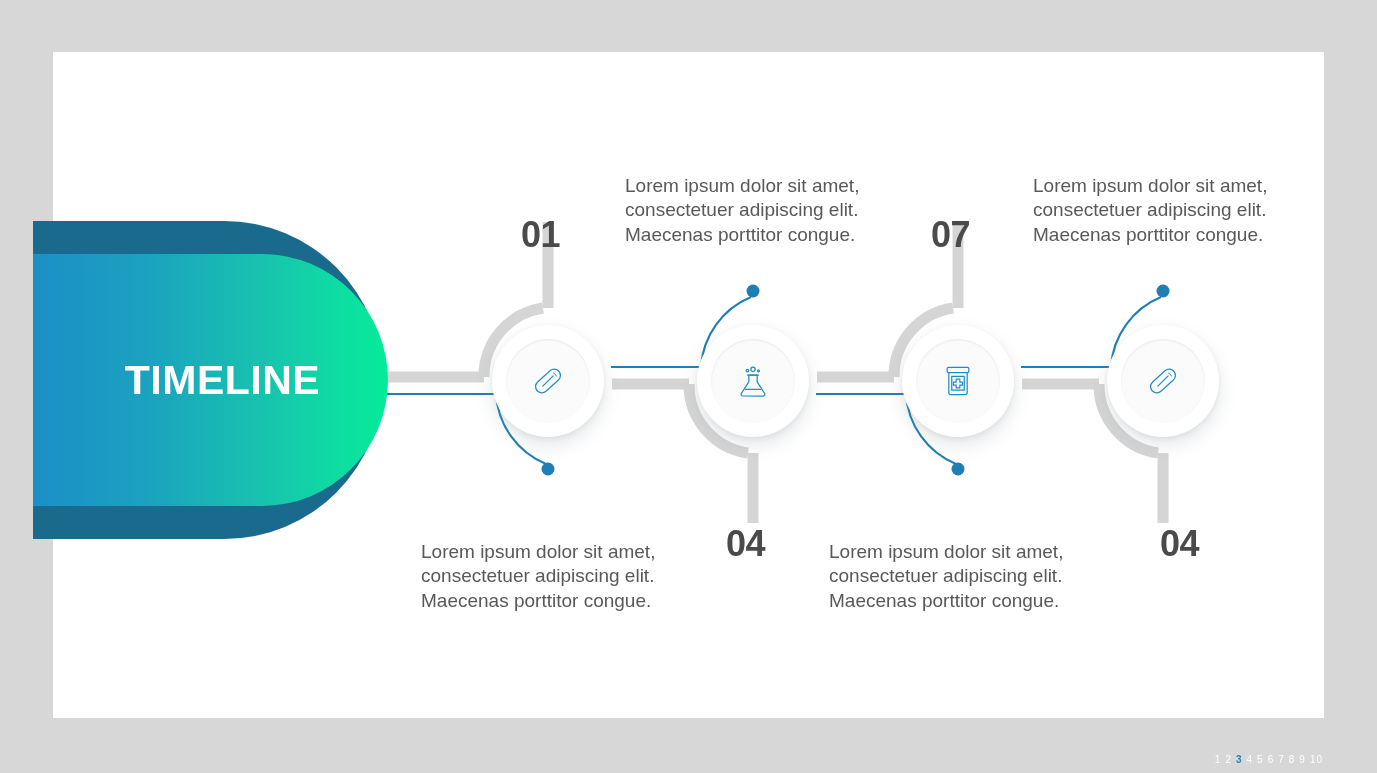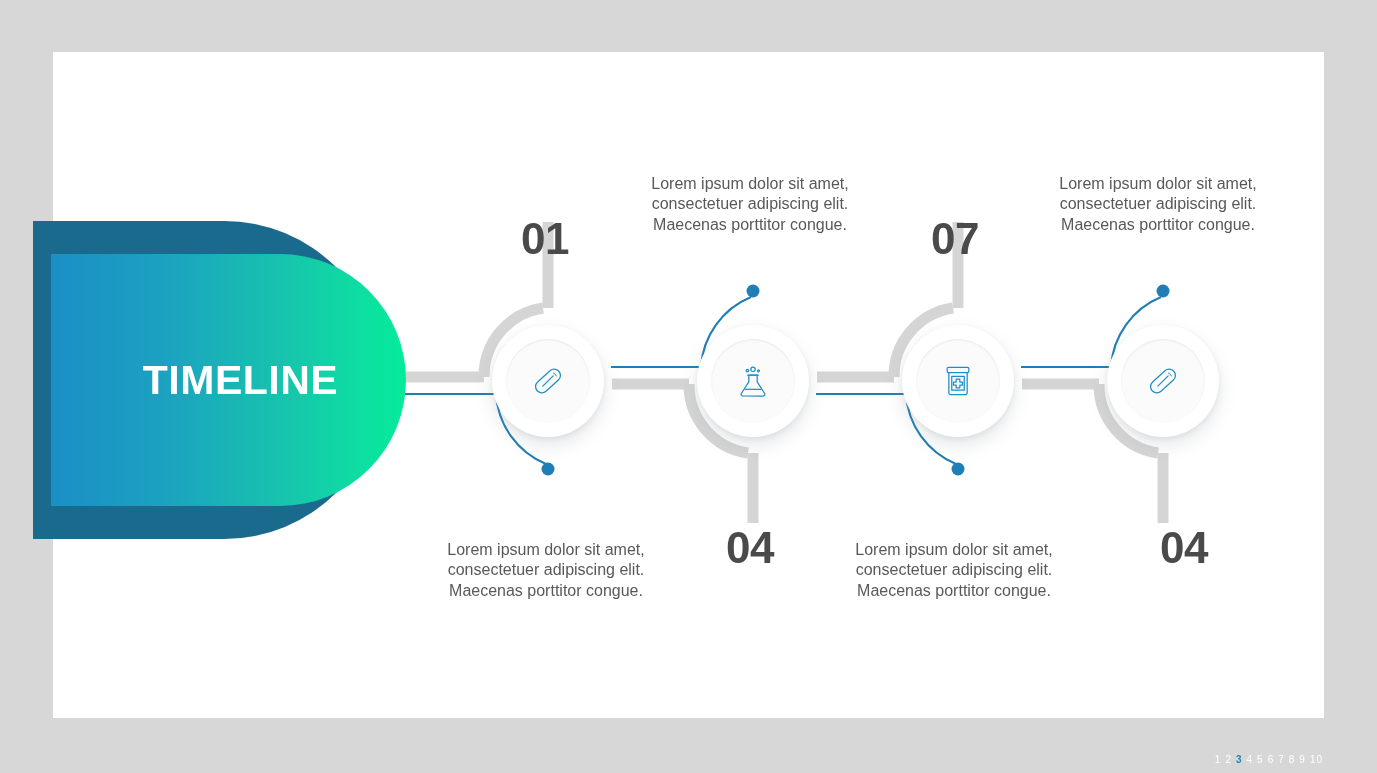--- a/index.html
+++ b/index.html
@@ -30,21 +30,21 @@
     width:350px;height:318px;
     background:#1a6a8d;
     border-radius:0 159px 159px 0;
   }
   .badge{
     position:absolute;
     left:33px;top:254px;
     width:355px;height:252px;
     background:linear-gradient(90deg,#1b8fc6 0%,#1ba2c0 32%,#17c4ad 66%,#0ddfa1 88%,#05eb9a 100%);
     border-radius:0 126px 126px 0;
-    display:flex;align-items:center;justify-content:center;margin-left:18px;
+    display:flex;align-items:center;justify-content:center;
   }
   .badge-text{
     color:#ffffff;
     font-size:41px;
     font-weight:bold;
     letter-spacing:0.5px;
     line-height:1.28;
     text-align:center;
     padding-left:24px;
   }
@@ -63,29 +63,29 @@
     background:#fbfbfc;
     box-shadow:inset 0 1px 2px rgba(160,170,180,0.22);
     display:flex;align-items:center;justify-content:center;
   }
   .node-icon{width:40px;height:40px;display:block;}
 
   
   .caption{
     position:absolute;
     width:250px;
-    text-align:center;
+    text-align:left;
     color:#595959;
-    font-size:16px;
+    font-size:19px;
     line-height:1.28;
   }
   .num{
     position:absolute;
     color:#4a4a4a;
-    font-size:44px;
+    font-size:36px;
     font-weight:bold;
     letter-spacing:-0.5px;
   }
 
   
   .pager{
     position:absolute;
     right:52px;bottom:8px;
     font-size:10px;
     color:#ffffff;

